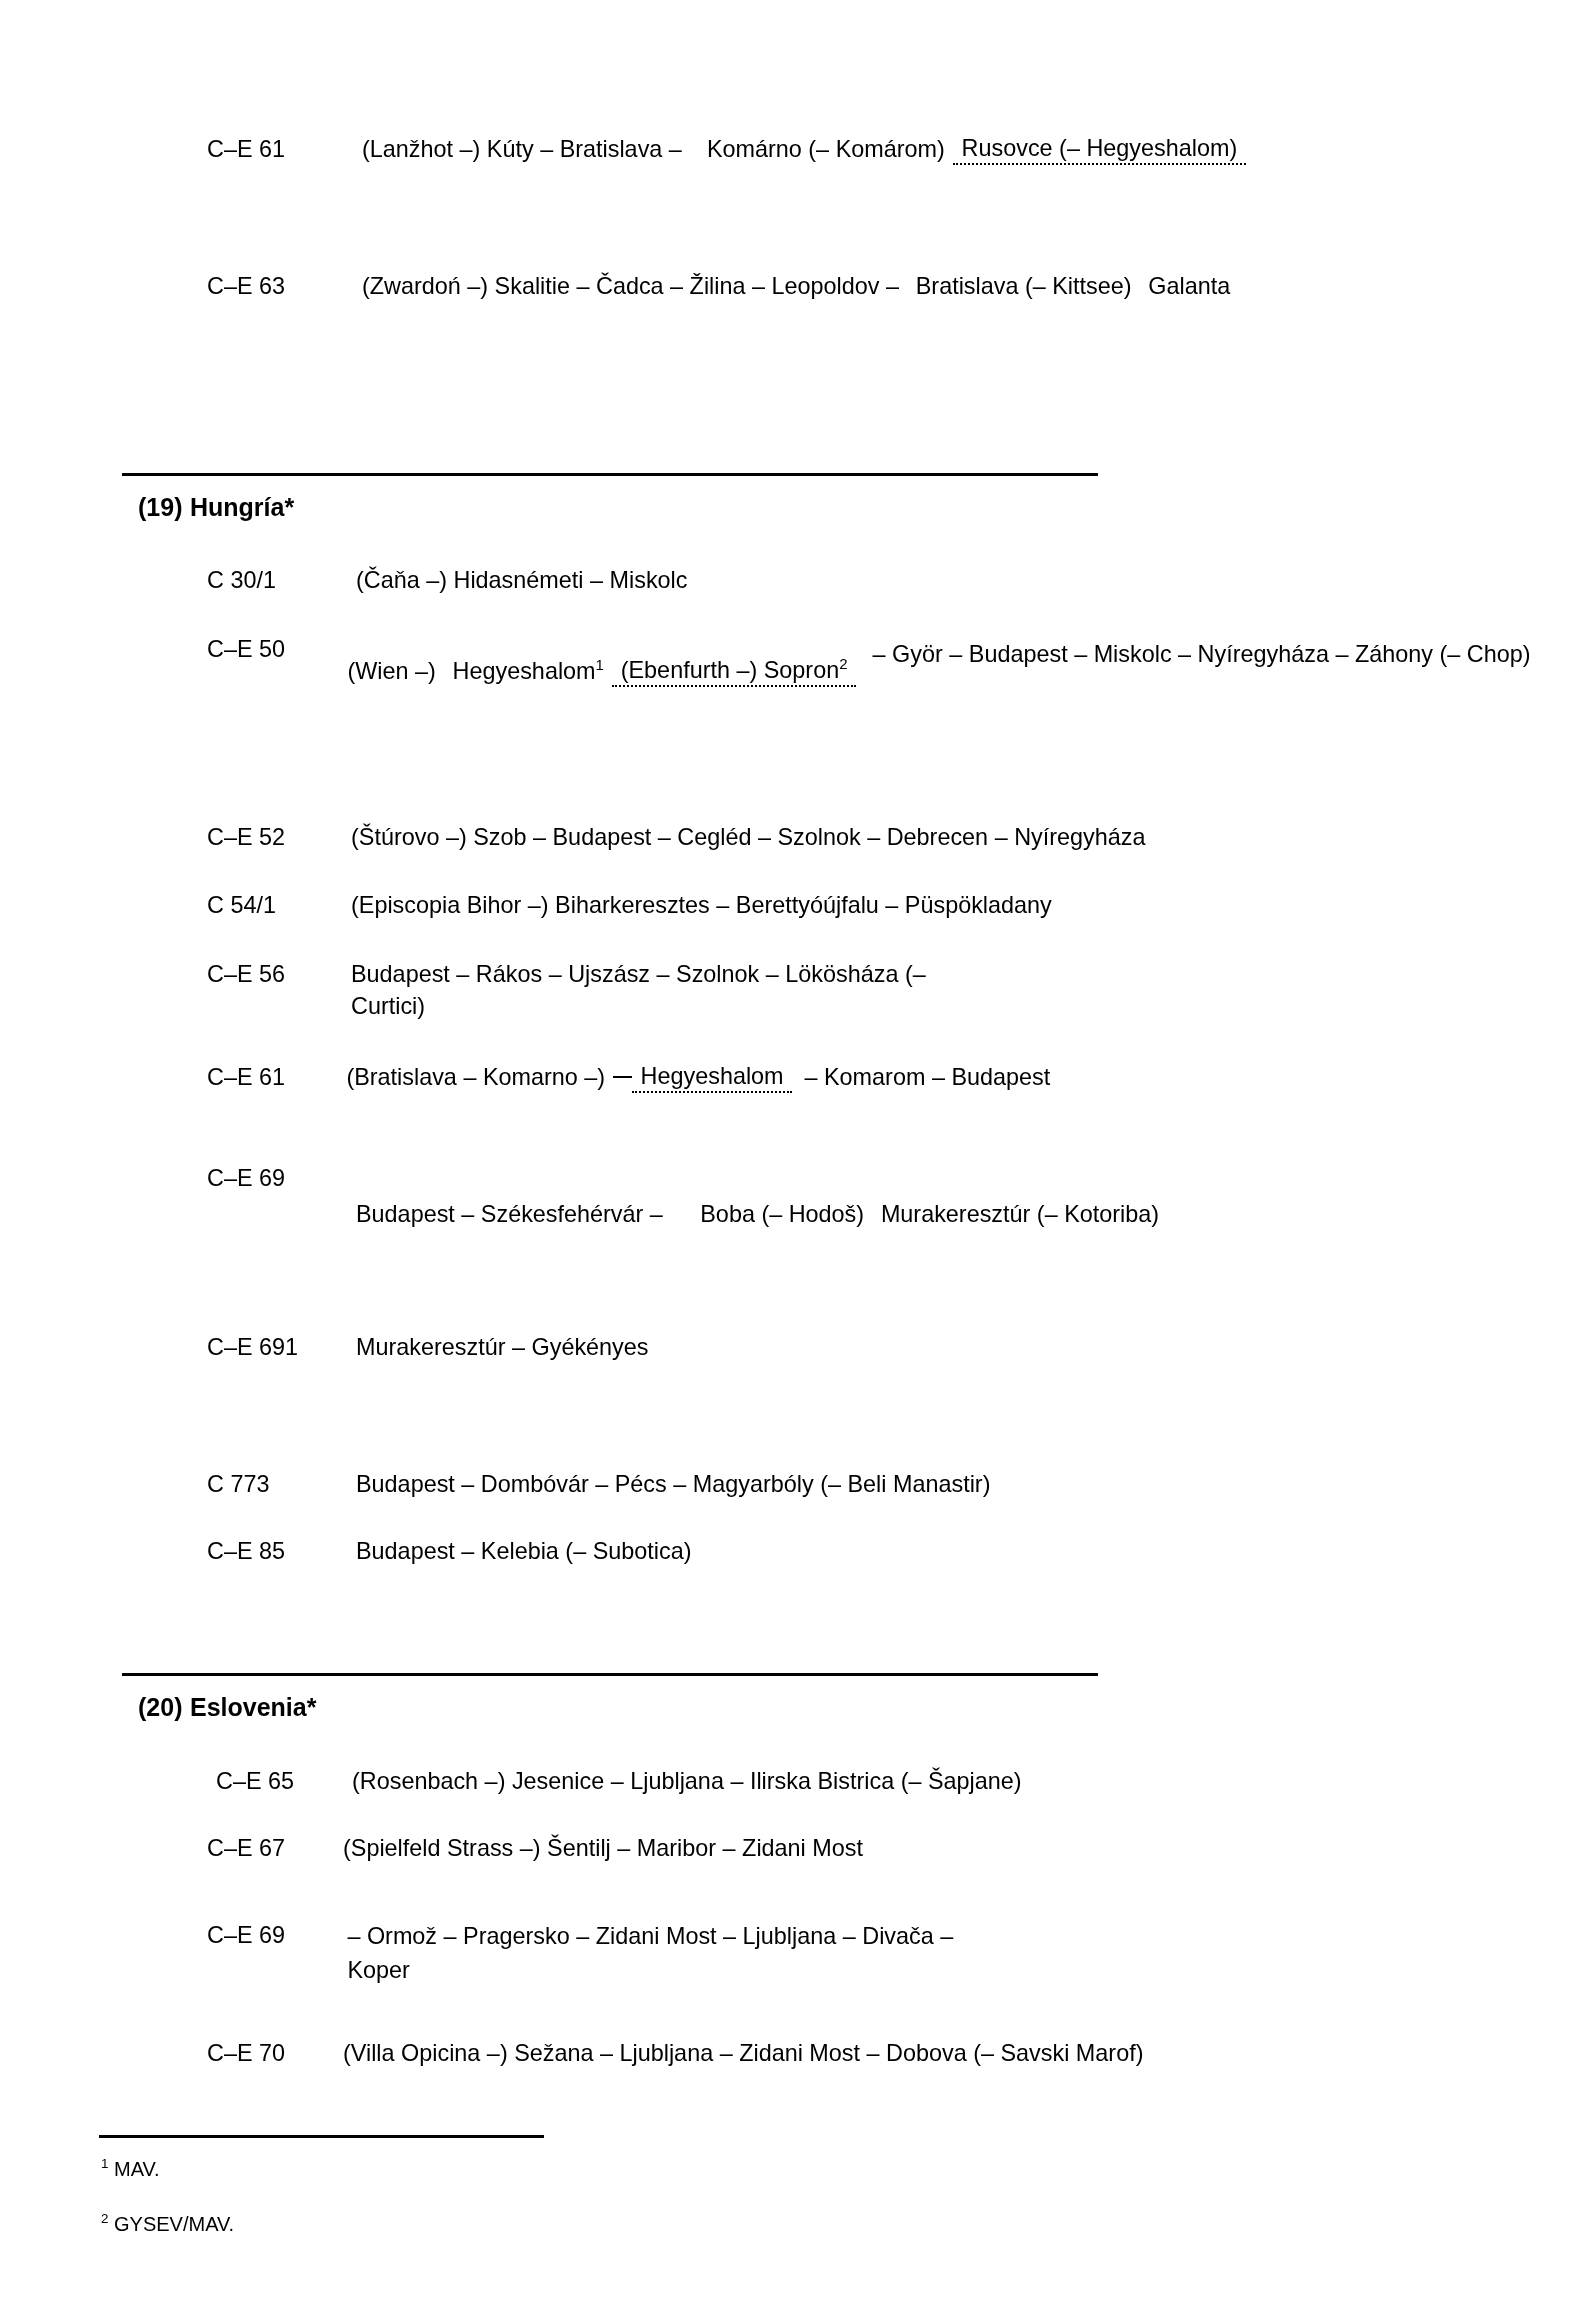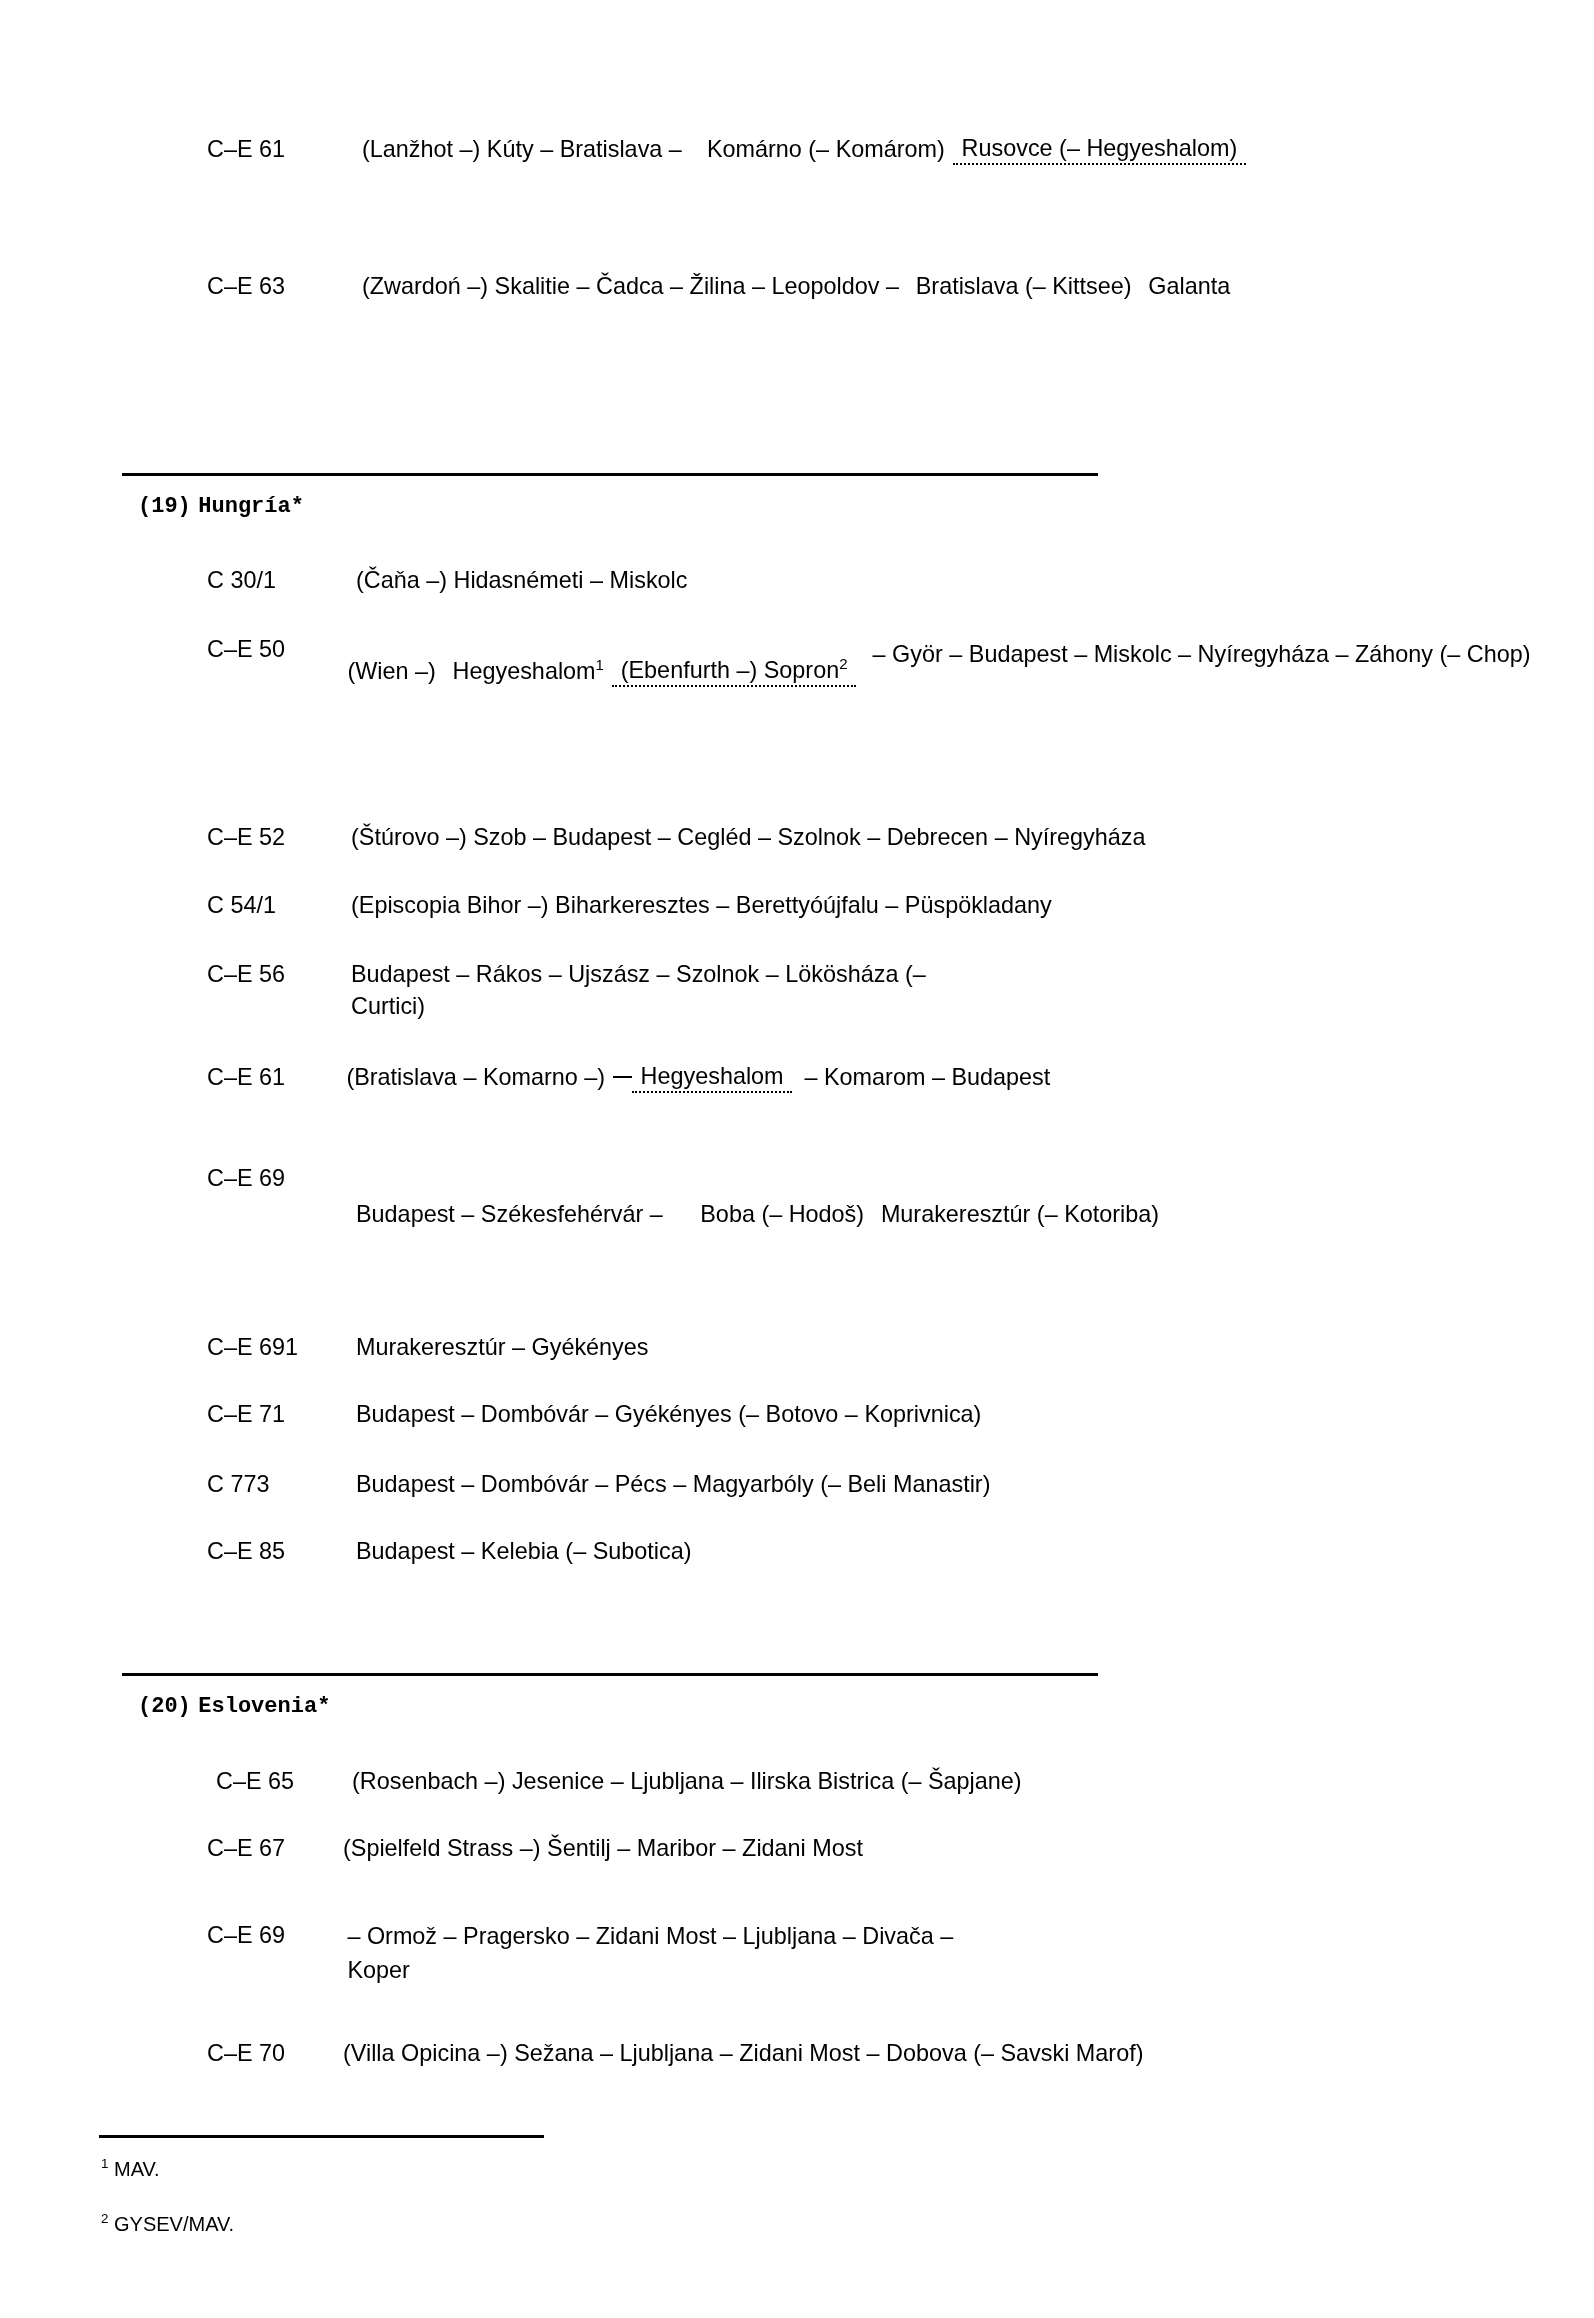--- a/index.html
+++ b/index.html
@@ -40,23 +40,22 @@
   .rule {
     position: absolute;
     height: 0;
     border-top: 3.3px solid #000;
   }
   .heading {
     position: absolute;
     display: flex;
     gap: 7.5px;
     font-weight: bold;
-    font-size: 22px;
+    font-size: 25px;
     line-height: 30px;
-    font-family: Liberation Mono, monospace;
   }
   .multiline span { display: block; }
   .lh38 { line-height: 32px; }
   .lh41 { line-height: 34px; }
   sup { font-size: 15px; line-height: 0; vertical-align: super; }
   .footnote {
     position: absolute;
     font-size: 20px;
     line-height: 25px;
   }
@@ -149,24 +148,20 @@
       <div class="bar"></div>
       <div class="den">Murakeresztúr (– Kotoriba)</div>
     </div>
   </div>
 
   <div class="row" style="top:1332px; left:207px;">
     <div class="label" style="width:149px;">C–E 691</div>
     <div class="routetext">Murakeresztúr – Gyékényes</div>
   </div>
 
-  <div class="row" style="top:1399px; left:207px;">
-    <div class="label" style="width:149px;">C–E 71</div>
-    <div class="routetext">Budapest – Dombóvár – Gyékényes (– Botovo – Koprivnica)</div>
-  </div>
 
   <div class="row" style="top:1469px; left:207px;">
     <div class="label" style="width:149px;">C 773</div>
     <div class="routetext">Budapest – Dombóvár – Pécs – Magyarbóly (– Beli Manastir)</div>
   </div>
 
   <div class="row" style="top:1536px; left:207px;">
     <div class="label" style="width:149px;">C–E 85</div>
     <div class="routetext">Budapest – Kelebia (– Subotica)</div>
   </div>

